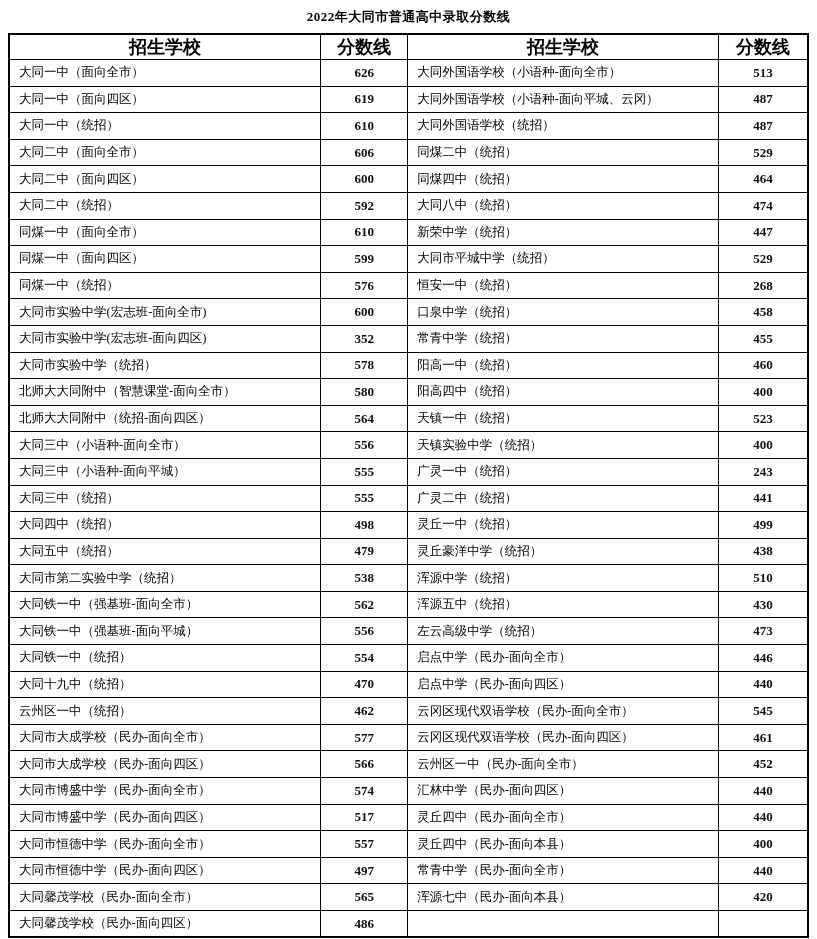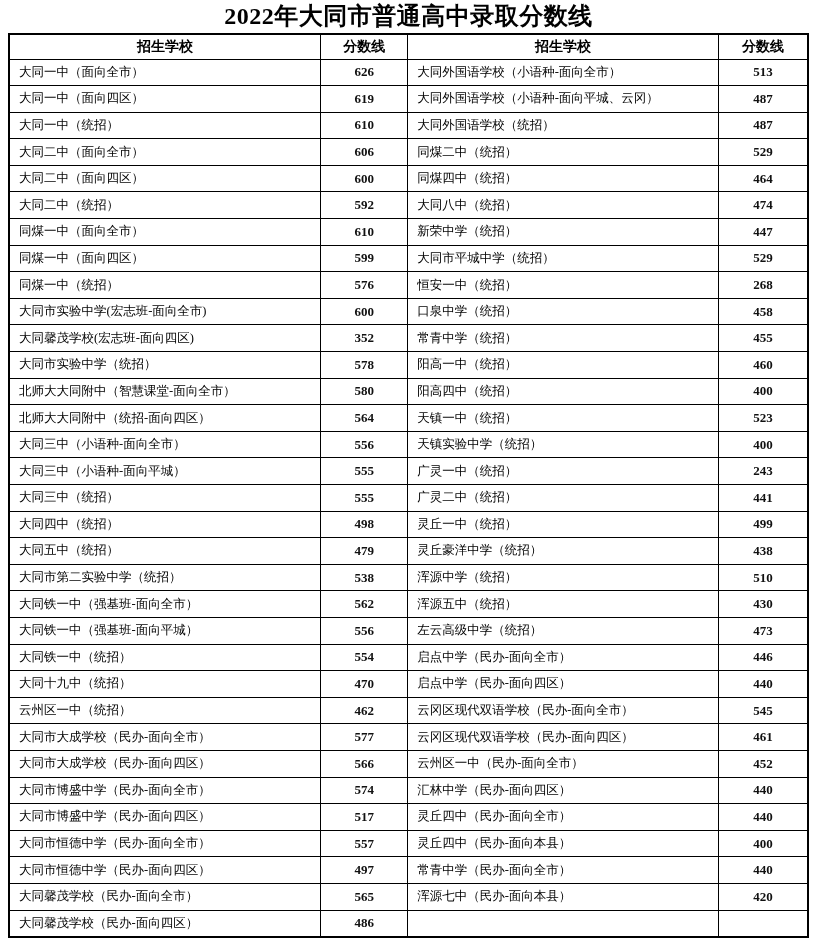--- a/index.html
+++ b/index.html
@@ -15,40 +15,40 @@
   .page {
     width: 817px;
     height: 939px;
     background: #ffffff;
     overflow: hidden;
   }
   .title {
     height: 33px;
     line-height: 33px;
     text-align: center;
-    font-size: 24px;
+    font-size: 13px;
     font-weight: bold;
     color: #000000;
     letter-spacing: 0.5px;
   }
   table.score-table {
     width: 801px;
     margin: 0 8px;
     border-collapse: collapse;
     table-layout: fixed;
     border: 2px solid #000000;
   }
   .score-table th, .score-table td {
     border: 1px solid #000000;
     overflow: hidden;
     white-space: nowrap;
   }
   .score-table th {
     height: 25px;
-    font-size: 14px;
+    font-size: 18px;
     font-weight: bold;
     text-align: center;
     padding: 0 4px;
     margin-top: 20px;
   }
   .score-table td {
     height: 26.6px;
     font-size: 12.5px;
     padding: 0 4px;
   }
@@ -143,21 +143,21 @@
           <td class="school">恒安一中（统招）</td>
           <td class="score">268</td>
         </tr>
         <tr>
           <td class="school">大同市实验中学(宏志班-面向全市)</td>
           <td class="score">600</td>
           <td class="school">口泉中学（统招）</td>
           <td class="score">458</td>
         </tr>
         <tr>
-          <td class="school">大同馨茂学校(宏志班-面向四区)</td>
+          <td class="school">大同市实验中学(宏志班-面向四区)</td>
           <td class="score">352</td>
           <td class="school">常青中学（统招）</td>
           <td class="score">455</td>
         </tr>
         <tr>
           <td class="school">大同市实验中学（统招）</td>
           <td class="score">578</td>
           <td class="school">阳高一中（统招）</td>
           <td class="score">460</td>
         </tr>

